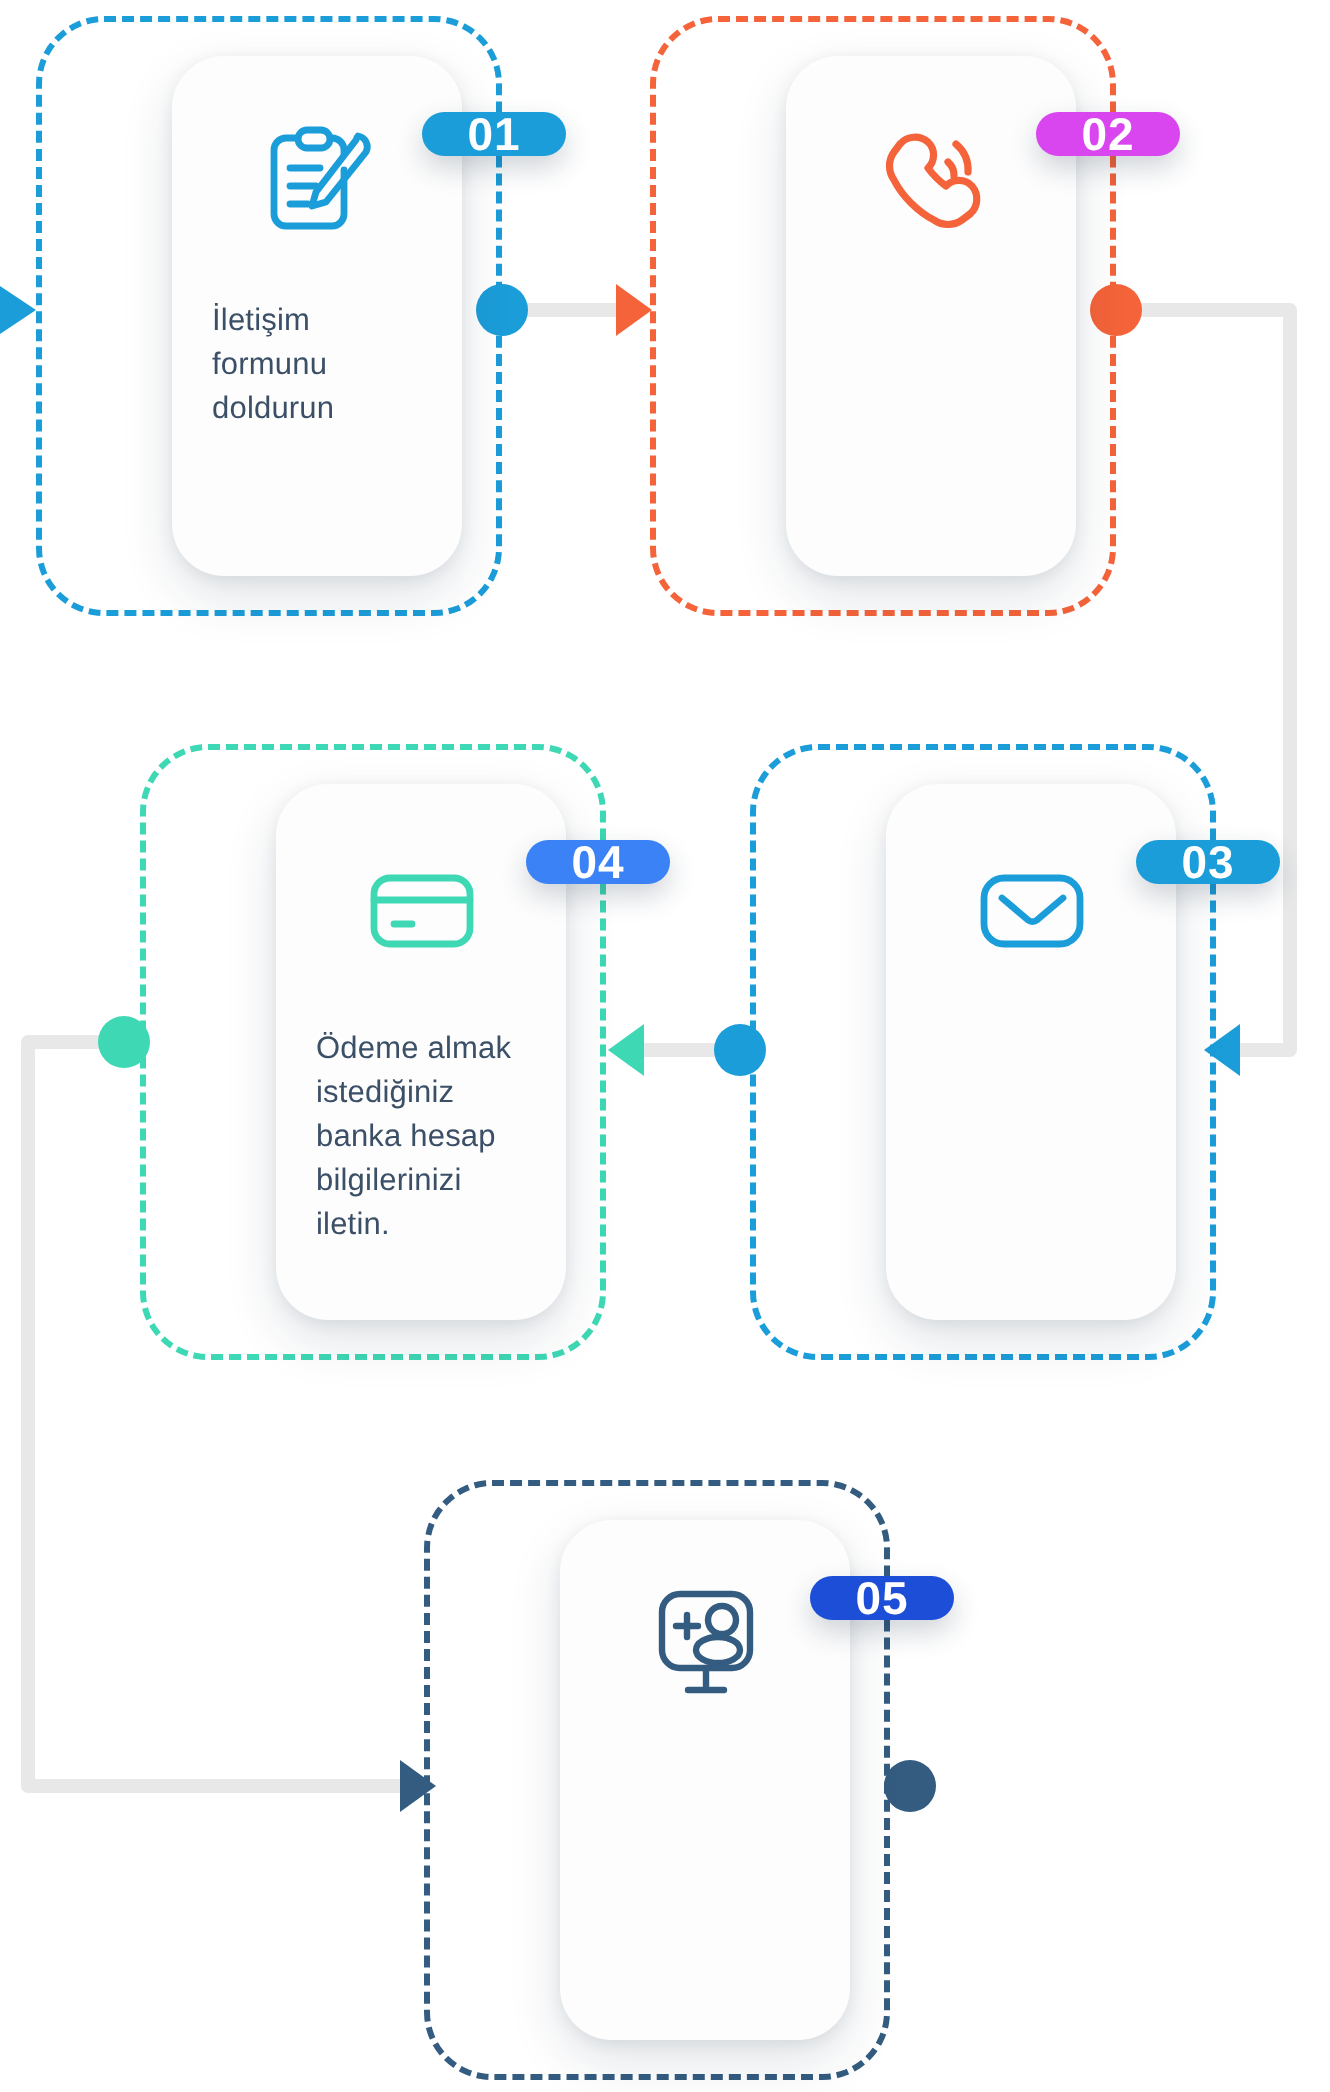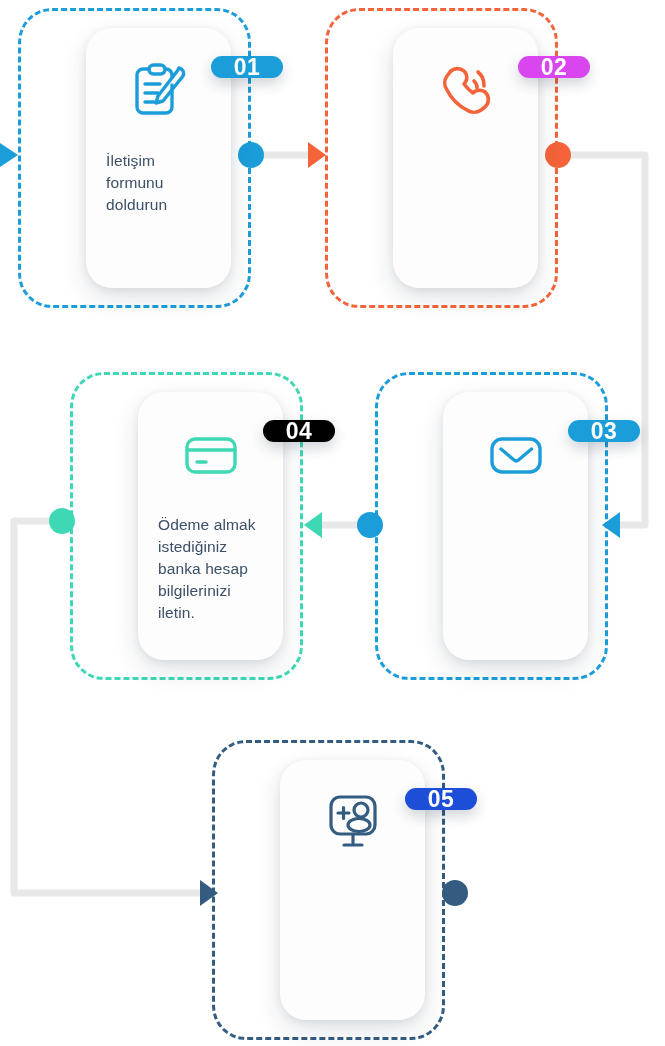--- a/index.html
+++ b/index.html
@@ -174,21 +174,21 @@
     <div class="card">
       <div class="card-icon">
         <svg width="64" height="64" viewBox="0 0 64 64" fill="none" stroke="#3ed8b4" stroke-width="3.4" stroke-linecap="round" stroke-linejoin="round">
           <rect x="8" y="16" width="48" height="33" rx="8"></rect>
           <path d="M8 27 h48"></path>
           <path d="M18 39 h9"></path>
         </svg>
       </div>
       <div class="card-text">Ödeme almak istediğiniz banka hesap bilgilerinizi iletin.</div>
     </div>
-    <div class="badge" style="background:#000000;">
+    <div class="badge" style="background:#3b82f6;">
       <span>04</span>
     </div>
   </div>
 
   <div class="step" style="left:375px; top:372px; width:233px; height:308px;">
     <div class="ring" style="border-color:#1b9dd9;"></div>
     <div class="card">
       <div class="card-icon">
         <svg width="64" height="64" viewBox="0 0 64 64" fill="none" stroke="#1b9dd9" stroke-width="3.4" stroke-linecap="round" stroke-linejoin="round">
           <rect x="8" y="16" width="48" height="33" rx="10"></rect>

